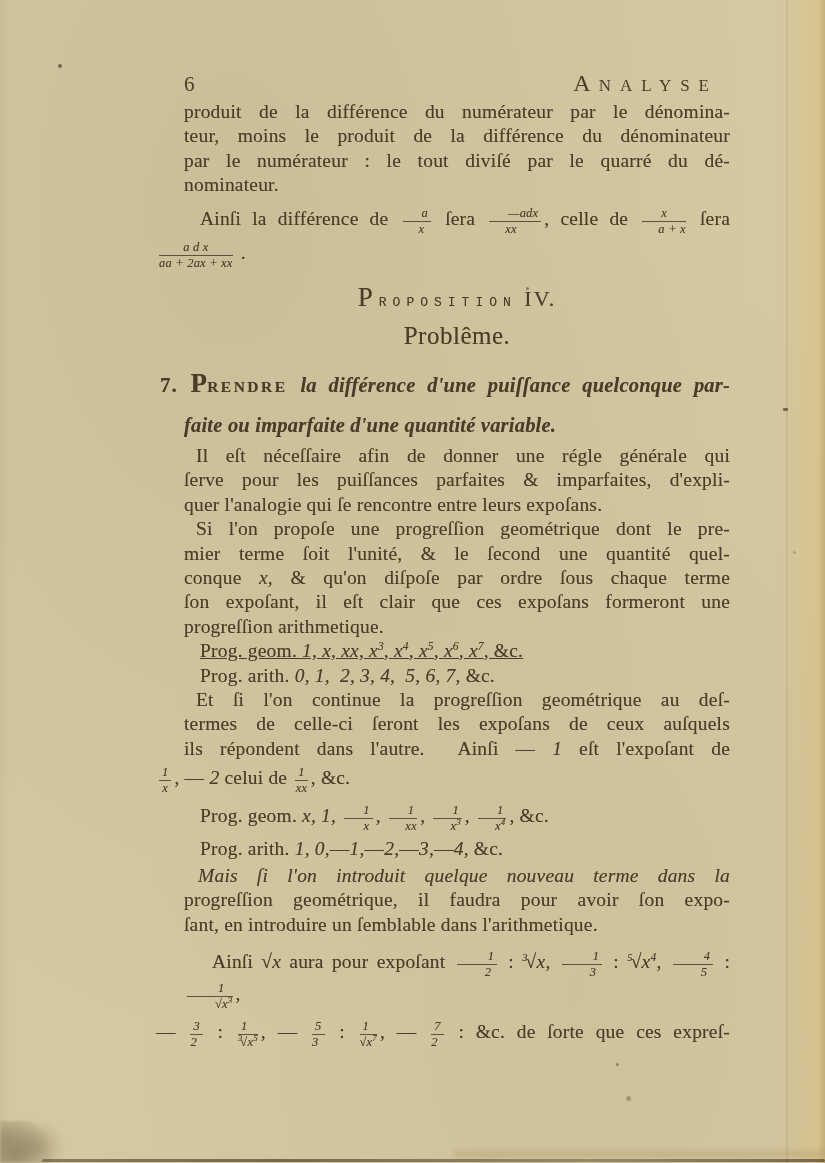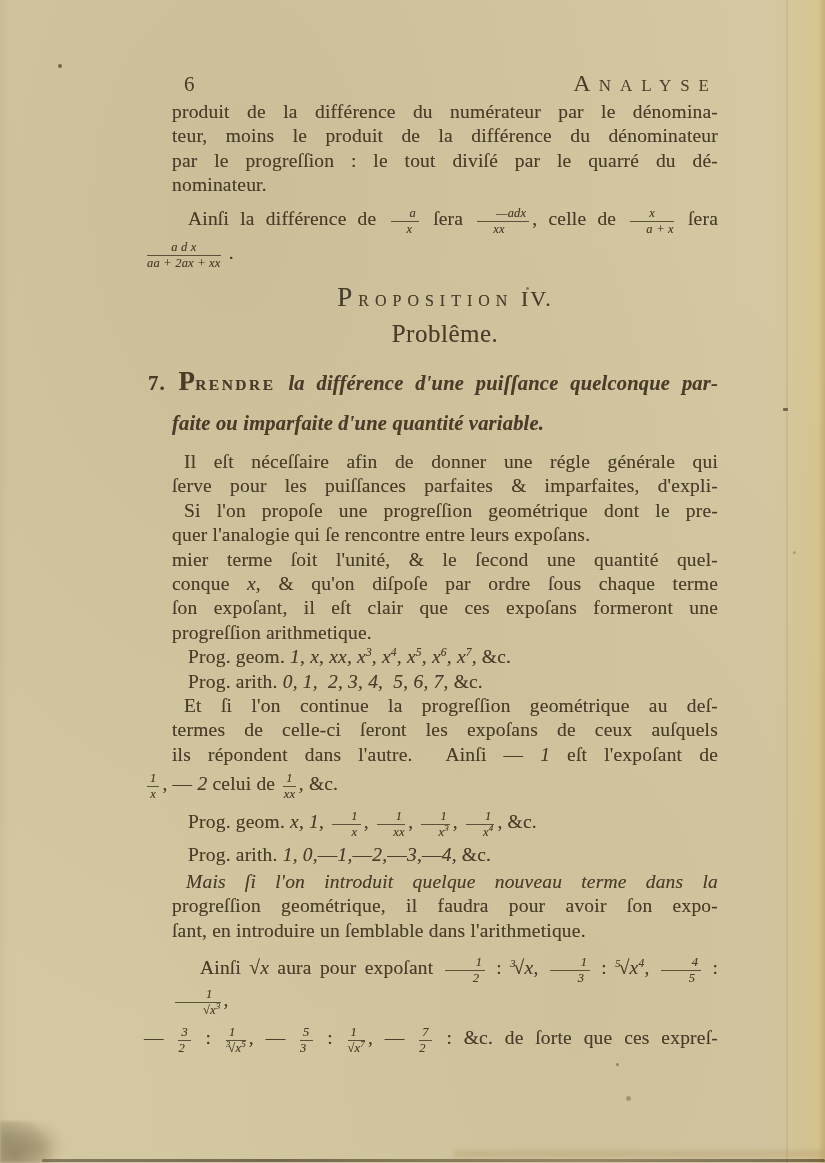--- a/index.html
+++ b/index.html
@@ -17,42 +17,42 @@
   }
 
   
   .pagehead { position:absolute; top:70px; left:172px; width:546px; height:30px; }
   .pagenum { position:absolute; left:12px; top:2px; font-size:21px; }
   .runtitle { position:absolute; left:0; right:0; text-align:right; top:0; white-space:nowrap; }
   .runtitle .hA { font-size:24px; letter-spacing:8px; }
   .runtitle .hRest { font-size:17px; letter-spacing:9px; }
 
   
-  .textblock { position:absolute; top:100px; left:172px; width:546px; }
+  .textblock { position:absolute; top:100px; left:184px; width:546px; }
   .line { font-size:19.5px; line-height:24.4px; letter-spacing:0.2px;
           text-shadow:0 0 0.6px rgba(70,58,38,0.45); }
   .j { text-align:justify; text-align-last:justify; }
   .tall { line-height:30px; }
   .it { font-style:italic; }
 
   sup.sup { font-size:11.5px; font-style:italic; line-height:0; vertical-align:super; }
   sup.radidx { font-size:10.5px; font-style:italic; line-height:0; vertical-align:super; margin-right:-2px; }
 
   .frac { display:inline-block; vertical-align:-8px; line-height:1.05; text-align:center;
           margin:0 3px; font-style:italic; }
   .fnum { display:block; font-size:12.5px; padding:0 3px 1px;
           border-bottom:1.3px solid rgba(74,60,40,0.85); white-space:nowrap; }
   .fden { display:block; font-size:12.5px; padding-top:1px; white-space:nowrap; }
   .frac sup.sup { font-size:9px; }
   .frac sup.radidx { font-size:8.5px; }
 
   
   .prop { text-align:center; text-align-last:center; letter-spacing:6px; line-height:34px; }
   .prop .c1 { font-size:27px; }
-  .prop .c2 { font-size:16px; }
+  .prop .c2 { font-size:13px;font-family:Liberation Mono, monospace; }
   .prop .c3 { font-size:22px; letter-spacing:2px; }
   .prob { text-align:center; text-align-last:center; font-size:25px; line-height:32px; letter-spacing:0.5px; }
 
   
   .p7 { font-size:20.5px; line-height:38px;font-weight:bold; }
   .n7 { font-style:normal; font-size:21px; letter-spacing:1px; }
   .bigP { font-style:normal; font-size:27px; }
   .scap { font-style:normal; font-size:15.5px; letter-spacing:2.5px; }
 
   
@@ -82,37 +82,37 @@
 <div class="page">
 
   <div class="pagehead">
     <span class="pagenum">6</span>
     <span class="runtitle"><span class="hA">A</span><span class="hRest">NALYSE</span></span>
   </div>
 
   <div class="textblock" id="textblock">
       <div class="line j"><span class="seg">produit de la différence du numérateur par le dénomina-</span></div>
       <div class="line j"><span class="seg">teur, moins le produit de la différence du dénominateur</span></div>
-      <div class="line j"><span class="seg">par le progreſſion : le tout diviſé par le quarré du dé-</span></div>
+      <div class="line j"><span class="seg">par le numérateur : le tout diviſé par le quarré du dé-</span></div>
       <div class="line"><span class="seg">nominateur.</span></div>
       <div class="line j tall" style="margin-top: 6px; text-indent: 16px;"><span class="seg">Ainſi la différence de </span><span class="frac"><span class="fnum"><span class="it">a</span></span><span class="fden"><span class="it">x</span></span></span><span class="seg"> ſera </span><span class="frac"><span class="fnum"><span class="it">—adx</span></span><span class="fden"><span class="it">xx</span></span></span><span class="seg">, celle de </span><span class="frac"><span class="fnum"><span class="it">x</span></span><span class="fden"><span class="it">a + x</span></span></span><span class="seg"> ſera</span></div>
       <div class="line tall" style="margin-top: 2px; margin-left: -28px;"><span class="frac"><span class="fnum"><span class="it">a d x</span></span><span class="fden"><span class="it">aa + 2ax + xx</span></span></span><span class="seg"> .</span></div>
       <div class="line prop" style="margin-top: 10px;"><span class="seg c1">P</span><span class="seg c2">ROPOSITION</span><span class="seg c3"> IV.</span></div>
       <div class="line prob" style=" text-align: center;"><span class="seg">Problême.</span></div>
       <div class="line p7 j" style="margin-top: 12px; margin-left: -24px;"><span class="seg n7">7. </span><span class="seg bigP">P</span><span class="seg scap">RENDRE </span><span class="it">la différence d'une puiſſance quelconque par-</span></div>
       <div class="line p7"><span class="it">faite ou imparfaite d'une quantité variable.</span></div>
-      <div class="line j" style="margin-top: 8px; text-indent: 12px;"><span class="seg">Il eſt néceſſaire afin de donner une régle générale qui</span></div>
+      <div class="line j" style="margin-top: 0; text-indent: 12px;"><span class="seg">Il eſt néceſſaire afin de donner une régle générale qui</span></div>
       <div class="line j"><span class="seg">ſerve pour les puiſſances parfaites &amp; imparfaites, d'expli-</span></div>
+      <div class="line"><span class="seg">quer l'analogie qui ſe rencontre entre leurs expoſans.</span></div>
       <div class="line j" style="text-indent: 12px;"><span class="seg">Si l'on propoſe une progreſſion geométrique dont le pre-</span></div>
-      <div class="line"><span class="seg">quer l'analogie qui ſe rencontre entre leurs expoſans.</span></div>
       <div class="line j"><span class="seg">mier terme ſoit l'unité, &amp; le ſecond une quantité quel-</span></div>
       <div class="line j"><span class="seg">conque </span><span class="it">x</span><span class="seg">, &amp; qu'on diſpoſe par ordre ſous chaque terme</span></div>
       <div class="line j"><span class="seg">ſon expoſant, il eſt clair que ces expoſans formeront une</span></div>
       <div class="line"><span class="seg">progreſſion arithmetique.</span></div>
-      <div class="line" style="text-indent: 16px;"><span class="seg">Prog. geom. </span><span class="it">1, x, xx, x</span><sup class="sup">3</sup><span class="it">, x</span><sup class="sup">4</sup><span class="it">, x</span><sup class="sup">5</sup><span class="it">, x</span><sup class="sup">6</sup><span class="it">, x</span><sup class="sup">7</sup><span class="seg">, &amp;c.</span></div>
+      <div class="line" style="text-indent: 16px; text-decoration: underline;"><span class="seg">Prog. geom. </span><span class="it">1, x, xx, x</span><sup class="sup">3</sup><span class="it">, x</span><sup class="sup">4</sup><span class="it">, x</span><sup class="sup">5</sup><span class="it">, x</span><sup class="sup">6</sup><span class="it">, x</span><sup class="sup">7</sup><span class="seg">, &amp;c.</span></div>
       <div class="line" style="text-indent: 16px;"><span class="seg">Prog. arith. </span><span class="it">0, 1,&nbsp; 2, 3, 4,&nbsp; 5, 6, 7</span><span class="seg">, &amp;c.</span></div>
       <div class="line j" style="text-indent: 12px;"><span class="seg">Et ſi l'on continue la progreſſion geométrique au deſ-</span></div>
       <div class="line j"><span class="seg">termes de celle-ci ſeront les expoſans de ceux auſquels</span></div>
       <div class="line j"><span class="seg">ils répondent dans l'autre.&nbsp; Ainſi — </span><span class="it">1</span><span class="seg"> eſt l'expoſant de</span></div>
       <div class="line tall" style="margin-top: 2px; margin-left: -28px;"><span class="frac"><span class="fnum"><span class="it">1</span></span><span class="fden"><span class="it">x</span></span></span><span class="seg">, — </span><span class="it">2</span><span class="seg"> celui de </span><span class="frac"><span class="fnum"><span class="it">1</span></span><span class="fden"><span class="it">xx</span></span></span><span class="seg">, &amp;c.</span></div>
       <div class="line tall" style="margin-top: 6px; text-indent: 16px;"><span class="seg">Prog. geom. </span><span class="it">x, 1, </span><span class="frac"><span class="fnum"><span class="it">1</span></span><span class="fden"><span class="it">x</span></span></span><span class="seg">, </span><span class="frac"><span class="fnum"><span class="it">1</span></span><span class="fden"><span class="it">xx</span></span></span><span class="seg">, </span><span class="frac"><span class="fnum"><span class="it">1</span></span><span class="fden"><span class="it">x</span><sup class="sup">3</sup></span></span><span class="seg">, </span><span class="frac"><span class="fnum"><span class="it">1</span></span><span class="fden"><span class="it">x</span><sup class="sup">4</sup></span></span><span class="seg">, &amp;c.</span></div>
       <div class="line" style="margin-top: 4px; text-indent: 16px;"><span class="seg">Prog. arith. </span><span class="it">1, 0,</span><span class="seg">—</span><span class="it">1,</span><span class="seg">—</span><span class="it">2,</span><span class="seg">—</span><span class="it">3,</span><span class="seg">—</span><span class="it">4,</span><span class="seg"> &amp;c.</span></div>
       <div class="line j" style="margin-top: 2px; text-indent: 14px; font-style: italic;"><span class="seg">Mais ſi l'on introduit quelque nouveau terme dans la</span></div>
       <div class="line j"><span class="seg">progreſſion geométrique, il faudra pour avoir ſon expo-</span></div>
       <div class="line"><span class="seg">ſant, en introduire un ſemblable dans l'arithmetique.</span></div>

